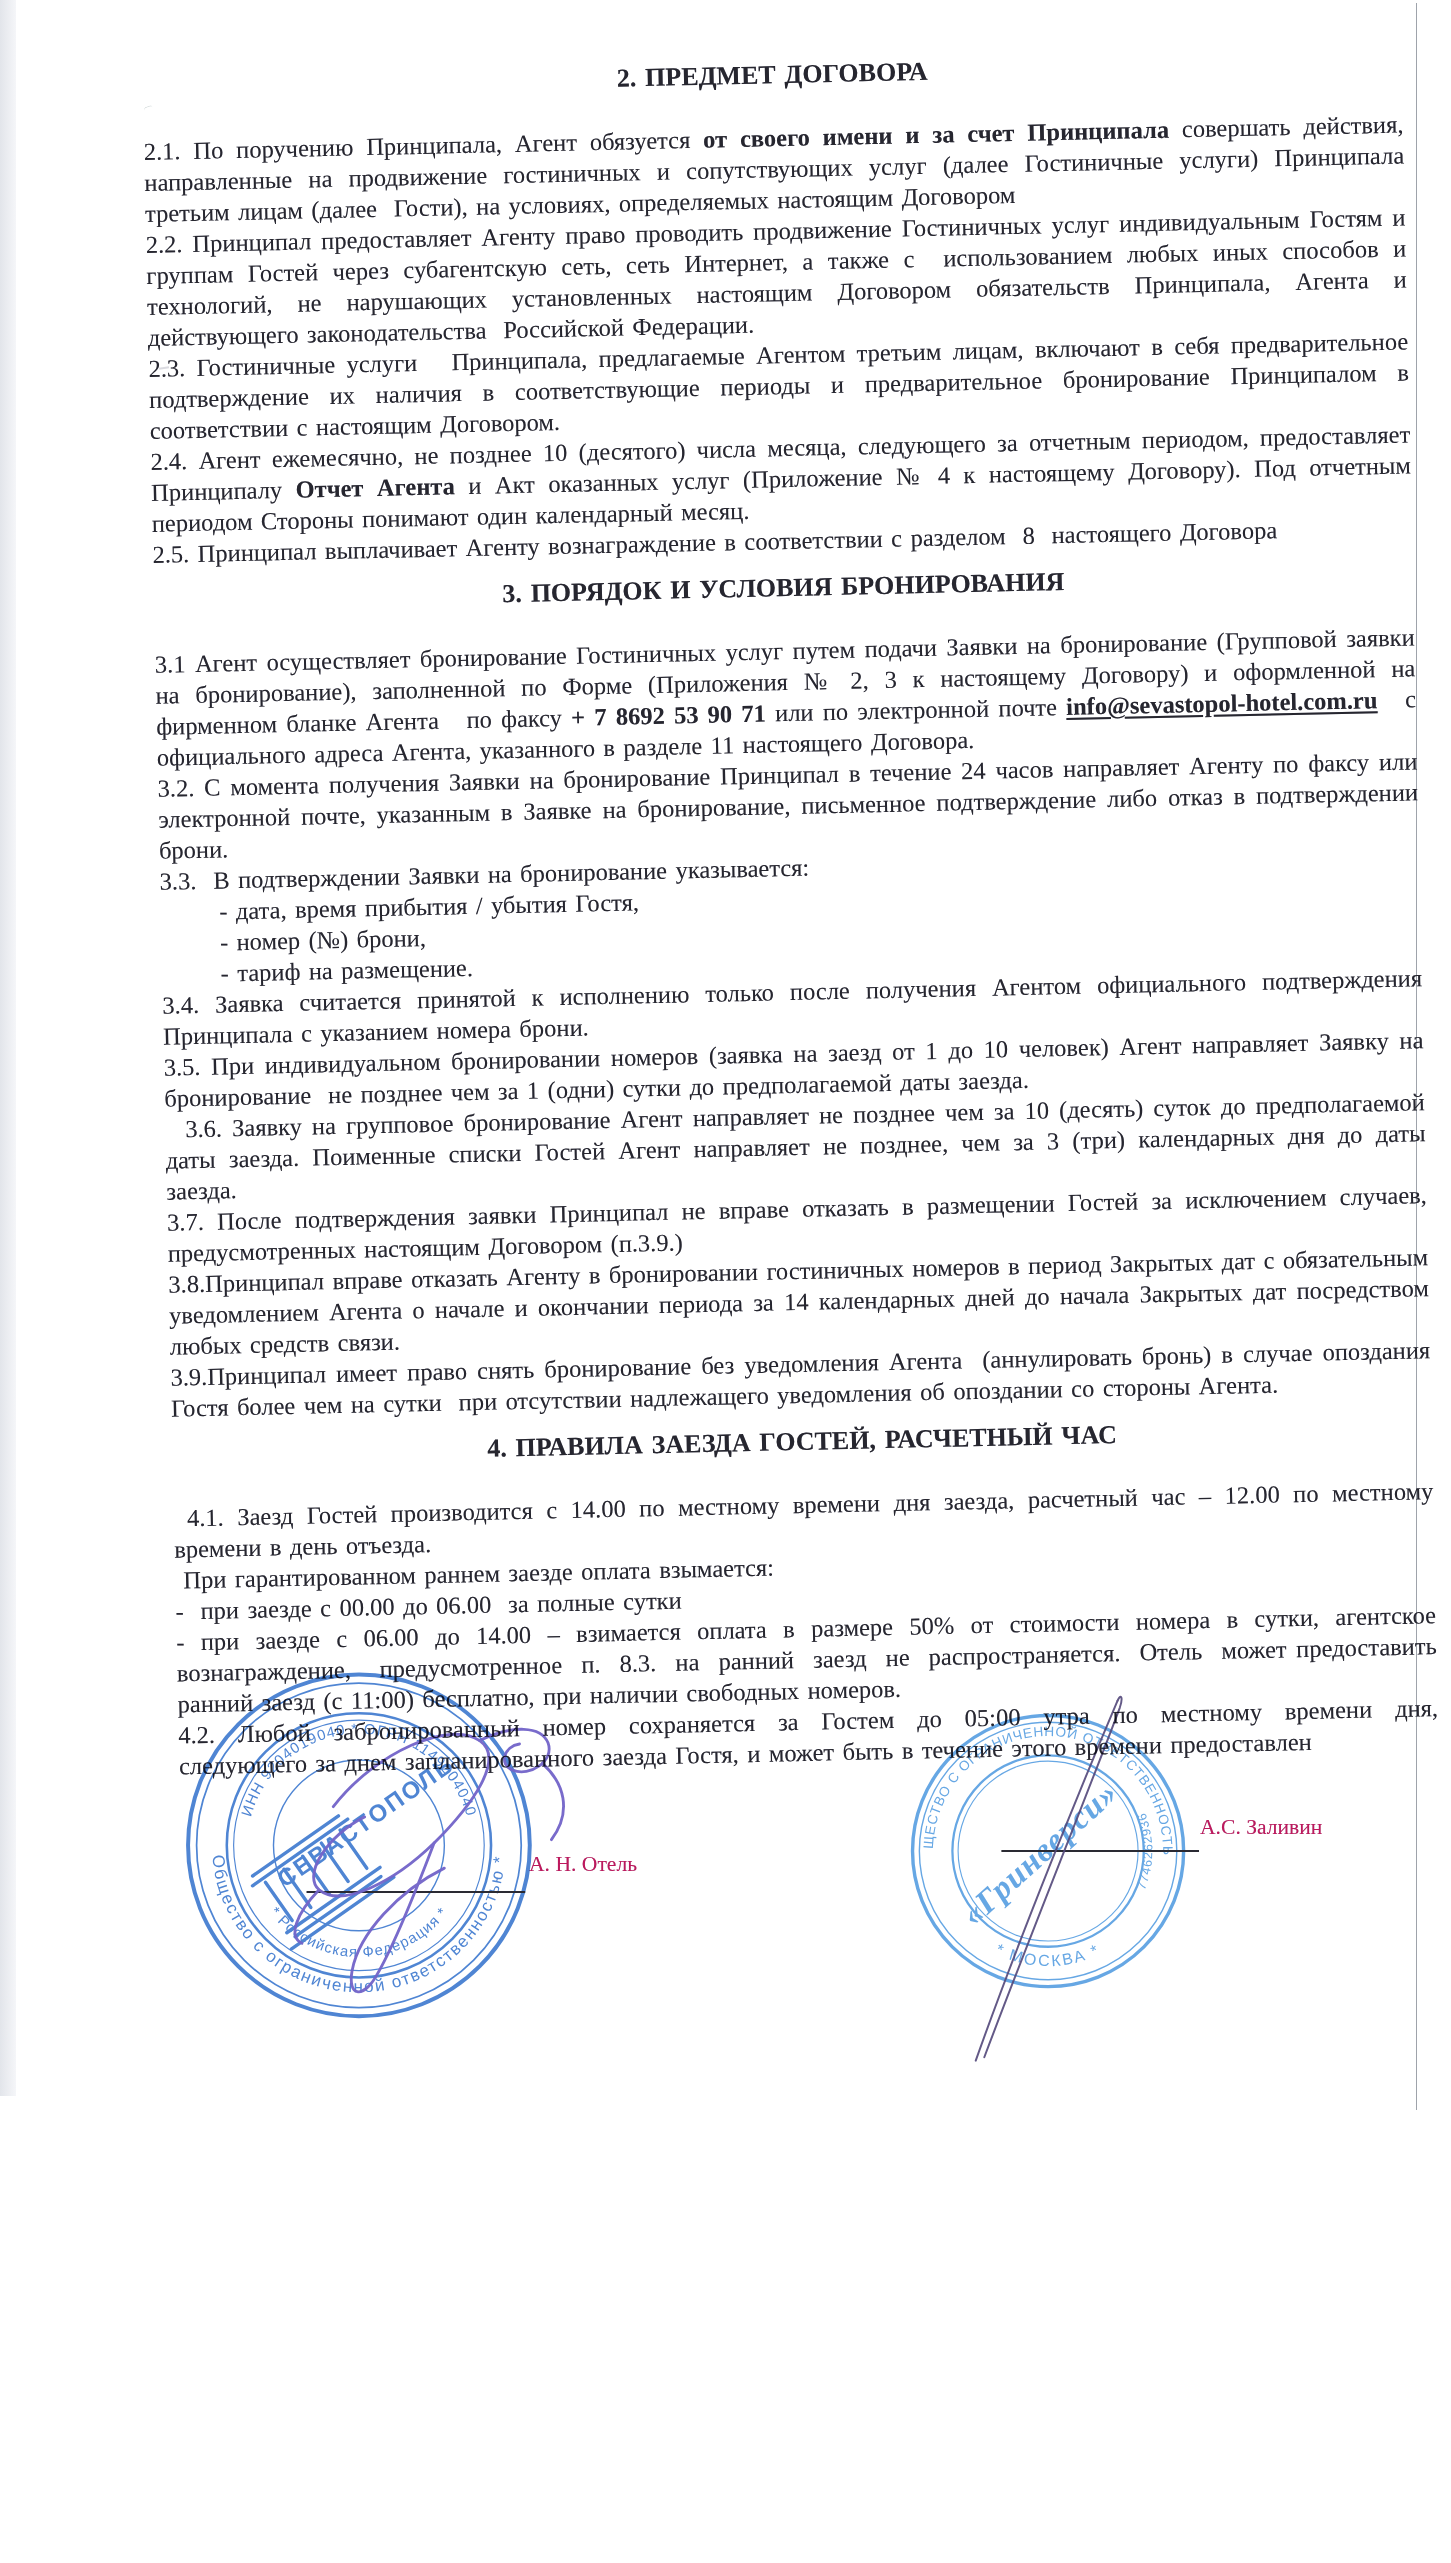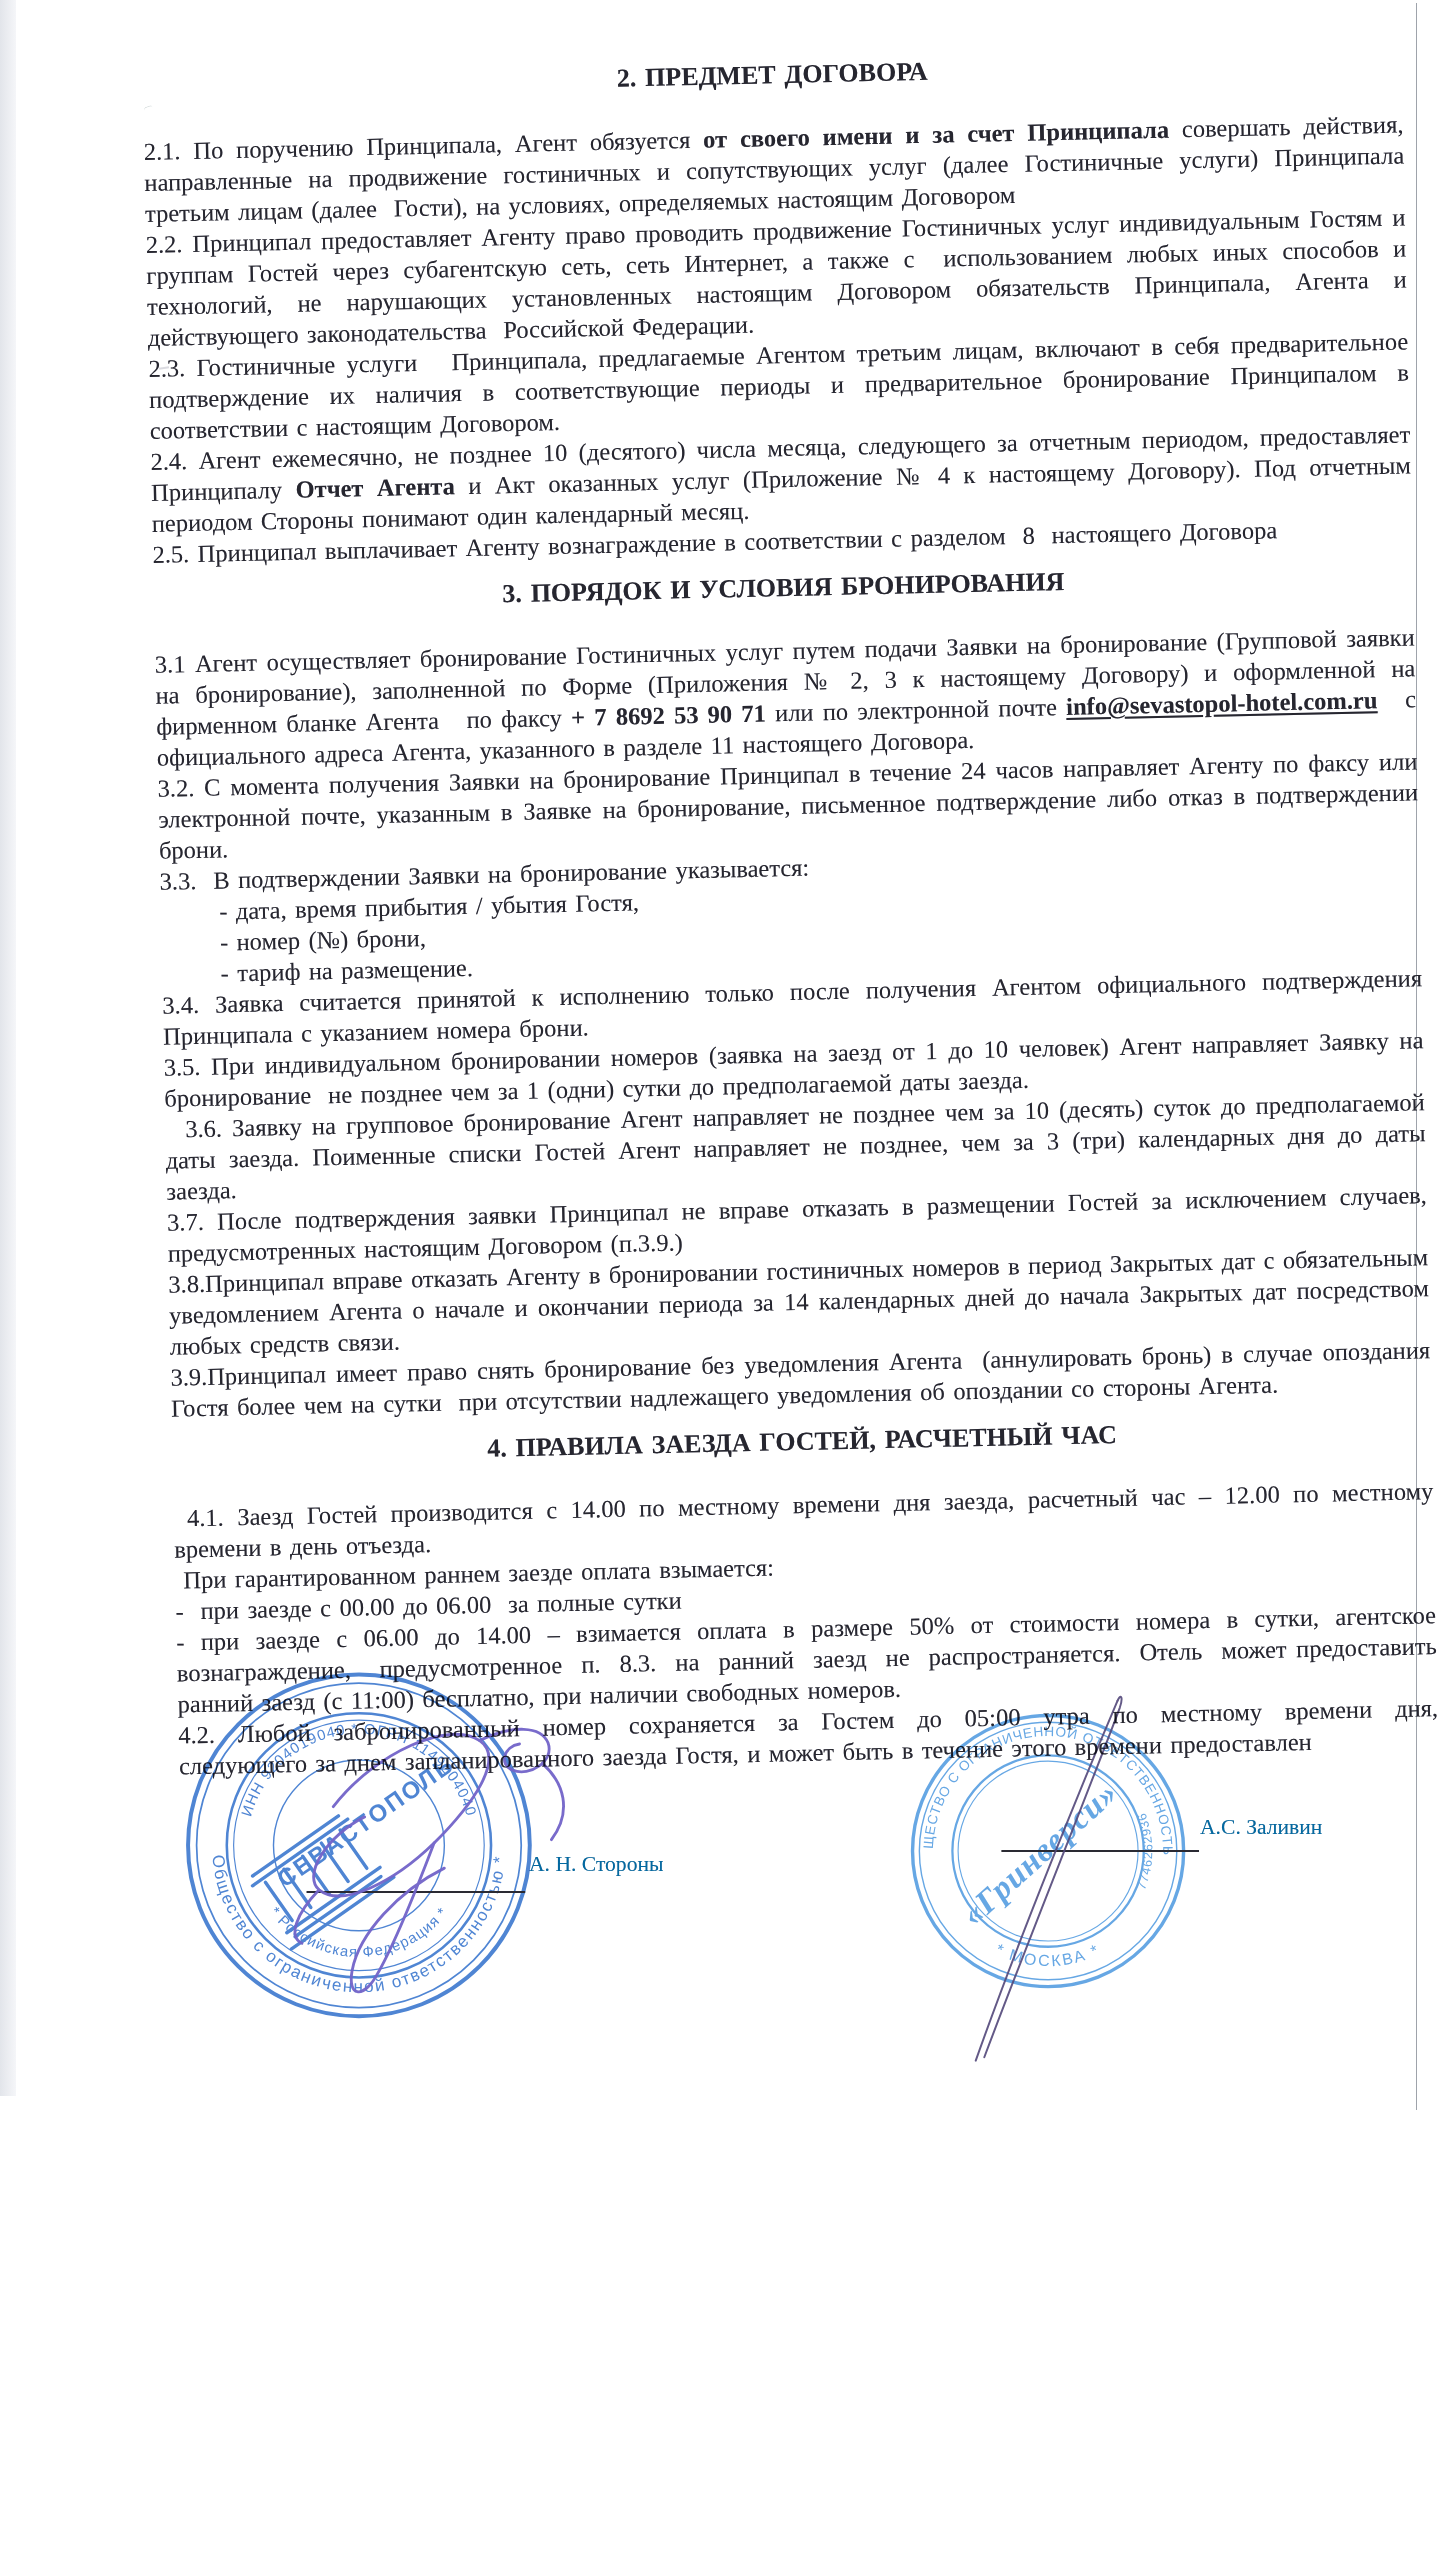--- a/index.html
+++ b/index.html
@@ -19,21 +19,21 @@
        font-size:24.5px;line-height:31px;text-align:justify;
        word-spacing:2.3px;
        text-shadow:0 0 0.6px rgba(40,40,70,.35);}
   .heading{font-weight:700;text-align:center;font-size:26px;margin:16px 0 32px 0;white-space:normal;}
   .heading:first-child{margin-top:0;}
   .para{white-space:pre-wrap;}
   .para.indent{padding-left:59px;}
   .b{font-weight:700;}
   .u{text-decoration:underline;text-decoration-thickness:1.7px;text-underline-offset:3.4px;}
   
-  .sig-name{position:absolute;font-size:21.6px;color:#0369a1;text-shadow:0 0 0.6px rgba(40,40,70,.3);}
+  .sig-name{position:absolute;font-size:21.6px;color:#be185d;text-shadow:0 0 0.6px rgba(40,40,70,.3);}
   .sig-name-left{left:529px;top:1852px;}
   .sig-name-right{left:1200px;top:1815px;}
   
   .overlay{position:absolute;left:0;top:0;mix-blend-mode:multiply;}
   .stamp-text{font-family:"Liberation Sans","DejaVu Sans",sans-serif;}
 </style>
 </head>
 <body>
 
 <div class="page">
@@ -64,21 +64,21 @@
       <div class="para"><span>3.8.Принципал вправе отказать Агенту в бронировании гостиничных номеров в период Закрытых дат с обязательным уведомлением Агента о начале и окончании периода за 14 календарных дней до начала Закрытых дат посредством любых средств связи.</span></div>
       <div class="para"><span>3.9.Принципал имеет право снять бронирование без уведомления Агента  (аннулировать бронь) в случае опоздания Гостя более чем на сутки  при отсутствии надлежащего уведомления об опоздании со стороны Агента.</span></div>
       <div class="heading">4. ПРАВИЛА ЗАЕЗДА ГОСТЕЙ, РАСЧЕТНЫЙ ЧАС</div>
       <div class="para"><span> 4.1. Заезд Гостей производится с 14.00 по местному времени дня заезда, расчетный час – 12.00 по местному      времени в день отъезда.</span></div>
       <div class="para"><span> При гарантированном раннем заезде оплата взымается:</span></div>
       <div class="para"><span>-  при заезде с 00.00 до 06.00  за полные сутки</span></div>
       <div class="para"><span>- при заезде с 06.00 до 14.00 – взимается оплата в размере 50% от стоимости номера в сутки, агентское вознаграждение,   предусмотренное  п.  8.3.  на  ранний  заезд  не  распространяется.  Отель  может предоставить ранний заезд (с 11:00) бесплатно, при наличии свободных номеров.</span></div>
       <div class="para"><span>4.2.  Любой  забронированный  номер  сохраняется  за  Гостем  до  05:00  утра  по  местному  времени  дня, следующего за днем запланированного заезда Гостя, и может быть в течение этого времени предоставлен</span></div>
     </div>
 
-  <div class="sig-name sig-name-left">А. Н. Стороны</div>
+  <div class="sig-name sig-name-left">А. Н. Отель</div>
   <div class="sig-name sig-name-right">А.С. Заливин</div>
 
   <svg class="overlay" width="1452" height="2563" viewBox="0 0 2549 4500">
     <defs>
       <path id="lsOuterBottom" d="M 372 3240 A 258 258 0 0 0 888 3240" fill="none"></path>
       <path id="lsInnerTop" d="M 434 3240 A 196 196 0 0 1 826 3240" fill="none"></path>
       <path id="lsInnerBottom" d="M 434 3240 A 196 196 0 0 0 826 3240" fill="none"></path>
       <path id="rsOuterTop" d="M 1638 3250 A 202 202 0 0 1 2042 3250" fill="none"></path>
       <path id="rsOuterBottom" d="M 1638 3250 A 202 202 0 0 0 2042 3250" fill="none"></path>
       <path id="rsNumbersArc" d="M 1840 3433 A 183 183 0 0 0 1840 3067" fill="none"></path>

